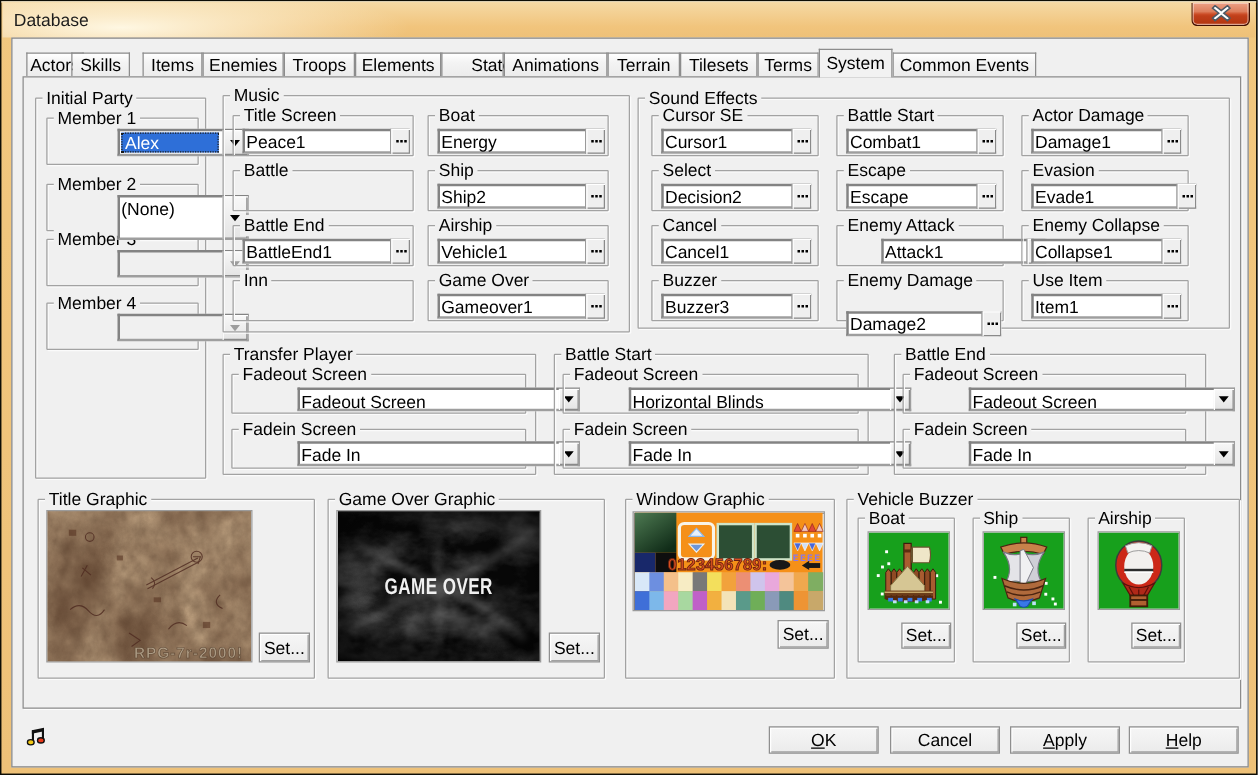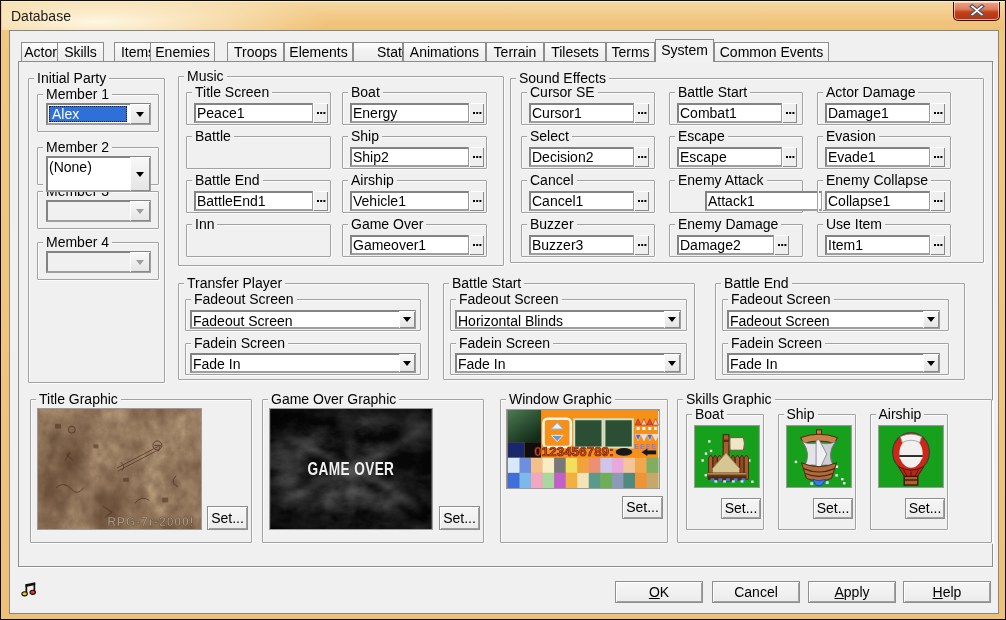--- a/index.html
+++ b/index.html
@@ -13,42 +13,42 @@
 .content{position:absolute;left:8px;top:29px;width:990px;height:584px;background:#f0f0f0;border:1px solid #858585;}
 .tab{position:absolute;top:41px;height:19px;background:linear-gradient(#ffffff,#f3f3f3 40%,#ececec);border:1px solid #8c8c8c;border-bottom:none;text-align:center;line-height:18px;font-size:14px;}
 .tabsel{position:absolute;background:#f2f2f2;border:1px solid #8c8c8c;border-bottom:none;text-align:center;font-size:14px;z-index:5;}
 .page{position:absolute;left:17px;top:60px;width:975px;height:506px;background:#f0f0f0;border:1px solid #8c8c8c;box-shadow:1px 1px 0 #fdfdfd;}
 .grp{position:absolute;border:1px solid #a2a2a2;border-radius:1px;box-shadow:1px 1px 0 #fbfbfb, inset 1px 1px 0 #fbfbfb;}
 .lbl{position:absolute;top:-9px;left:5px;background:#f0f0f0;padding:0 3px;line-height:17px;font-size:14px;white-space:nowrap;}
 .fld{position:absolute;background:#fff;border:2px solid;border-color:#838383 #9e9e9e #9e9e9e #838383;}
 .fld .tx{position:absolute;left:1px;top:0px;line-height:16px;font-size:14px;white-space:nowrap;}
 .dots{position:absolute;right:-2px;top:-2px;bottom:-2px;width:15px;background:#efefef;box-shadow:inset 1px 1px 0 #ffffff, inset -1px -1px 0 #8a8a8a, -1px 0 0 #9a9a9a;}
 .dots i{position:absolute;left:3.5px;top:9px;width:2.2px;height:2.2px;background:#000;box-shadow:3.2px 0 0 #000, 6.4px 0 0 #000;}
-.cmb{position:absolute;background:#fff;border:2px solid;border-color:#838383 #9e9e9e #9e9e9e #838383;}
+.cmb{position:absolute;background:#fff;border:2px solid;border-color:#838383 #9e9e9e #9e9e9e #838383;margin-left:48px;}
 .cmb .tx{position:absolute;left:1px;top:1px;line-height:16px;font-size:14px;white-space:nowrap;}
 .arr{position:absolute;right:-1px;top:-1px;bottom:-1px;background:linear-gradient(#f8f8f8,#e4e4e4);box-shadow:inset 1px 1px 0 #ffffff, inset -1px -1px 0 #8a8a8a;}
 .arr i{position:absolute;left:50%;top:50%;margin-left:-4px;margin-top:-2px;border-left:4px solid transparent;border-right:4px solid transparent;border-top:5px solid #000;}
 .dis .arr i{border-top-color:#9d9d9d;}
 .dis{background:#f0f0f0;}
 .btn{position:absolute;background:linear-gradient(#f6f6f6,#ebebeb);border:1px solid #8f8f8f;box-shadow:inset 1px 1px 0 #ffffff, inset -1px -1px 0 #a0a0a0;text-align:center;font-size:14px;}
 .img{position:absolute;border:1px solid #9b9b9b;box-shadow:inset 1px 1px 0 #808080;}
 </style></head><body>
 <div class="win">
     <div class="tbar"></div>
     <div class="title">Database</div>
     <div class="close">
       <svg width="18" height="14" viewBox="0 0 18 14">
 <path d="M4 2 L9 6 L14 2 L16 4 L11 8 L16 12 L14 14 L9 10 L4 14 L2 12 L7 8 L2 4 Z" fill="#ffffff" stroke="#4d5a66" stroke-width="1.2" transform="translate(0,-1.5)"></path>
       </svg>
     </div>
     <div class="content"></div>
     <div class="tab" style="left:20px;width:46px;">Actors</div>
     <div class="tab" style="left:56px;width:47px;">Skills</div>
     <div class="tab" style="left:113px;width:48px;">Items</div>
-    <div class="tab" style="left:149px;width:65px;">Enemies</div>
+    <div class="tab" style="left:161px;width:65px;">Enemies</div>
     <div class="tab" style="left:226px;width:57px;">Troops</div>
     <div class="tab" style="left:283px;width:69px;">Elements</div>
     <div class="tab" style="left:352px;width:50px;padding-left:23px;">States</div>
     <div class="tab" style="left:402px;width:83px;">Animations</div>
     <div class="tab" style="left:485px;width:58px;">Terrain</div>
     <div class="tab" style="left:543px;width:62px;">Tilesets</div>
     <div class="tab" style="left:605px;width:49px;">Terms</div>
     <div class="tabsel" style="left:654px;top:38px;width:59px;height:23px;line-height:20px;">System</div>
     <div class="tab" style="left:713px;width:115px;">Common Events</div>
     <div class="page"></div>
@@ -199,21 +199,21 @@
     </div>
     <div class="fld" style="left:676px;top:146px;width:120px;height:20px;">
       <span class="tx">Escape</span>
       <span class="dots">
         <i></i>
       </span>
     </div>
     <div class="grp" style="left:816px;top:135px;width:134px;height:33px;">
       <span class="lbl" style="left:5px">Evasion</span>
     </div>
-    <div class="fld" style="left:824px;top:146px;width:120px;height:20px;">
+    <div class="fld" style="left:824px;top:146px;width:132px;height:20px;">
       <span class="tx">Evade1</span>
       <span class="dots">
         <i></i>
       </span>
     </div>
     <div class="grp" style="left:520px;top:179px;width:134px;height:33px;">
       <span class="lbl" style="left:5px">Cancel</span>
     </div>
     <div class="fld" style="left:528px;top:190px;width:120px;height:20px;">
       <span class="tx">Cancel1</span>
@@ -244,21 +244,21 @@
     </div>
     <div class="fld" style="left:528px;top:234px;width:120px;height:20px;">
       <span class="tx">Buzzer3</span>
       <span class="dots">
         <i></i>
       </span>
     </div>
     <div class="grp" style="left:668px;top:223px;width:134px;height:33px;">
       <span class="lbl" style="left:5px">Enemy Damage</span>
     </div>
-    <div class="fld" style="left:676px;top:234px;width:112px;height:20px;">
+    <div class="fld" style="left:676px;top:248px;width:124px;height:20px;">
       <span class="tx">Damage2</span>
       <span class="dots">
         <i></i>
       </span>
     </div>
     <div class="grp" style="left:816px;top:223px;width:134px;height:33px;">
       <span class="lbl" style="left:5px">Use Item</span>
     </div>
     <div class="fld" style="left:824px;top:234px;width:120px;height:20px;">
       <span class="tx">Item1</span>
@@ -460,21 +460,21 @@
       <rect x="71.08" y="64.5" width="12.35" height="15.5" fill="#f3e3b8"></rect>
       <rect x="82.92" y="64.5" width="12.35" height="15.5" fill="#5a9a8a"></rect>
       <rect x="94.77" y="64.5" width="12.35" height="15.5" fill="#6fae58"></rect>
       <rect x="106.62" y="64.5" width="12.35" height="15.5" fill="#8a9ab8"></rect>
       <rect x="118.46" y="64.5" width="12.35" height="15.5" fill="#4f8a80"></rect>
       <rect x="130.31" y="64.5" width="12.35" height="15.5" fill="#ee9434"></rect>
       <rect x="142.15" y="64.5" width="12.35" height="15.5" fill="#c8a86a"></rect>
 </svg>
     <div class="btn" style="left:621px;top:495px;width:41px;height:23px;line-height:21px;">Set...</div>
     <div class="grp" style="left:676px;top:397.5px;width:315px;height:144px;">
-      <span class="lbl">Skills Graphic</span>
+      <span class="lbl">Vehicle Buzzer</span>
     </div>
     <div class="grp" style="left:685px;top:413px;width:78px;height:115.5px;">
       <span class="lbl">Boat</span>
     </div>
     <div class="grp" style="left:776.5px;top:413px;width:78px;height:115.5px;">
       <span class="lbl">Ship</span>
     </div>
     <div class="grp" style="left:868.5px;top:413px;width:78px;height:115.5px;">
       <span class="lbl">Airship</span>
     </div>

